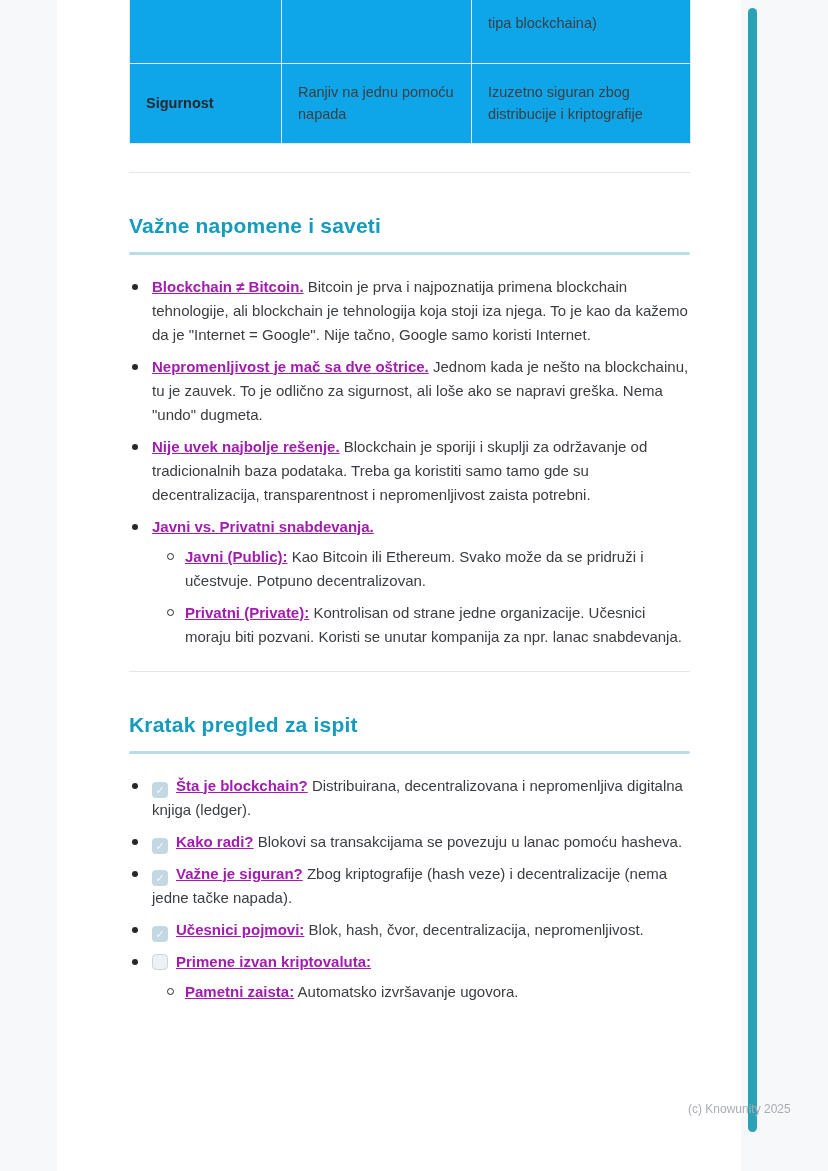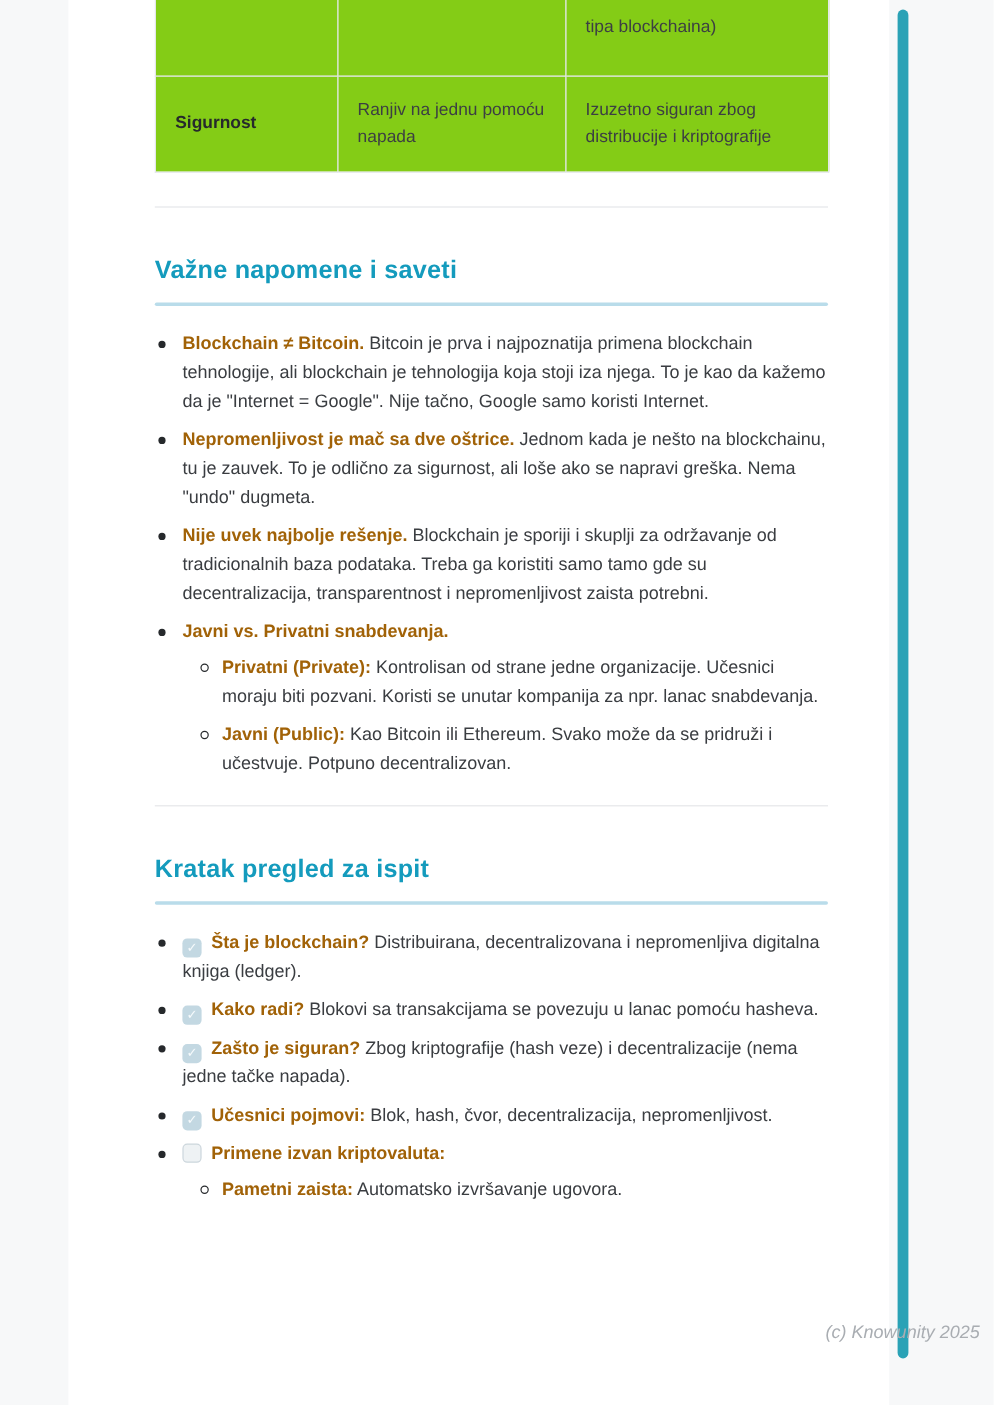--- a/index.html
+++ b/index.html
@@ -13,21 +13,21 @@
   }
   .card {
     position:absolute; left:57px; top:0; width:684px; height:1171px;
     background:#ffffff;
   }
   .content {
     position:absolute; left:72px; top:0; width:561px;
   }
   
   table { border-collapse:collapse; width:100%; font-size:14.5px; color:#3c3f43; table-layout:fixed; }
-  td { border:1px solid #e3e7ea; padding:10px 16px; vertical-align:middle; line-height:22px; background:#84cc16; }
+  td { border:1px solid #e3e7ea; padding:10px 16px; vertical-align:middle; line-height:22px; background:#0ea5e9; }
   tr.cut td { border-top:none; vertical-align:top; height:63px; padding-top:12px; }
   tr.full td { height:80px; }
   td.th { font-weight:700; color:#26292c; }
   .divider { height:1px; background:#e5e7e9; }
   .div1 { margin-top:28px; }
   .div2 { margin-top:22px; }
   h2.sec {
     font-size:21px; line-height:30px; font-weight:700;
     color:#149bbd; margin-top:38px; letter-spacing:0.2px;
   }
@@ -35,37 +35,37 @@
   ul { list-style:none; }
   ul.blist { margin-top:20px; }
   .blist > li {
     position:relative; padding-left:23px;
     font-size:15px; line-height:24px; margin-bottom:8px; color:#3a3d41;
   }
   .blist > li::before {
     content:""; position:absolute; left:3px; top:9px;
     width:6px; height:6px; border-radius:50%; background:#26292c;
   }
-  .b { font-weight:700; color:#a16207; }
+  .b { font-weight:700; color:#a21caf;text-decoration:underline; }
   ul.sublist { margin-top:6px; }
   .sublist > li { position:relative; padding-left:18px; margin-left:15px; margin-bottom:8px; line-height:24px; font-size:15px; }
   .sublist > li::before {
     content:""; position:absolute; left:0; top:8px;
     width:5px; height:5px; border-radius:50%; border:1.5px solid #26292c; background:transparent;
   }
   .checkbox {
     display:inline-block; width:16px; height:16px; border-radius:4px;
     margin-right:8px; vertical-align:-3px; text-align:center;
     font-size:11px; line-height:16px;
   }
   .checkbox.checked { background:#c3d8e2; color:#f6fafc; font-weight:700; }
   .checkbox.unchecked { background:#eef2f4; border:1px solid #ccd6dc; }
   .watermark {
     position:absolute; left:688px; top:1102px;
-    font-size:15px; color:#a9adb2; z-index:5; white-space:nowrap;font-style:italic;
+    font-size:12px; color:#a9adb2; z-index:5; white-space:nowrap;
   }
   .scrollbar {
     position:absolute; left:748px; top:8px; width:9px; height:1124px;
     background:#2aa2b6; border-radius:5px; z-index:4;
   }
 </style>
 </head>
 <body>
 
 <div class="card">
@@ -106,47 +106,47 @@
         <span>Jednom kada je nešto na blockchainu, tu je zauvek. To je odlično za sigurnost, ali loše ako se napravi greška. Nema "undo" dugmeta.</span>
       </li>
       <li>
         <span class="b">Nije uvek najbolje rešenje.</span>
         <span>Blockchain je sporiji i skuplji za održavanje od tradicionalnih baza podataka. Treba ga koristiti samo tamo gde su decentralizacija, transparentnost i nepromenljivost zaista potrebni.</span>
       </li>
       <li>
         <span class="b">Javni vs. Privatni snabdevanja.</span>
         <ul class="sublist">
           <li>
+            <span class="b">Javni (Public):</span>
+            <span>Kao Bitcoin ili Ethereum. Svako može da se pridruži i učestvuje. Potpuno decentralizovan.</span>
+          </li>
+          <li>
             <span class="b">Privatni (Private):</span>
             <span>Kontrolisan od strane jedne organizacije. Učesnici moraju biti pozvani. Koristi se unutar kompanija za npr. lanac snabdevanja.</span>
-          </li>
-          <li>
-            <span class="b">Javni (Public):</span>
-            <span>Kao Bitcoin ili Ethereum. Svako može da se pridruži i učestvuje. Potpuno decentralizovan.</span>
           </li>
         </ul>
       </li>
     </ul>
 
     <div class="divider div2"></div>
 
     <h2 class="sec">Kratak pregled za ispit</h2>
     <div class="heading-rule"></div>
 
     <ul class="blist">
       <li>
         <span class="checkbox checked">✓</span><span class="b">Šta je blockchain?</span>
         <span>Distribuirana, decentralizovana i nepromenljiva digitalna knjiga (ledger).</span>
       </li>
       <li>
         <span class="checkbox checked">✓</span><span class="b">Kako radi?</span>
         <span>Blokovi sa transakcijama se povezuju u lanac pomoću hasheva.</span>
       </li>
       <li>
-        <span class="checkbox checked">✓</span><span class="b">Zašto je siguran?</span>
+        <span class="checkbox checked">✓</span><span class="b">Važne je siguran?</span>
         <span>Zbog kriptografije (hash veze) i decentralizacije (nema jedne tačke napada).</span>
       </li>
       <li>
         <span class="checkbox checked">✓</span><span class="b">Učesnici pojmovi:</span>
         <span>Blok, hash, čvor, decentralizacija, nepromenljivost.</span>
       </li>
       <li>
         <span class="checkbox unchecked"></span><span class="b">Primene izvan kriptovaluta:</span>
         <ul class="sublist">
           <li>

